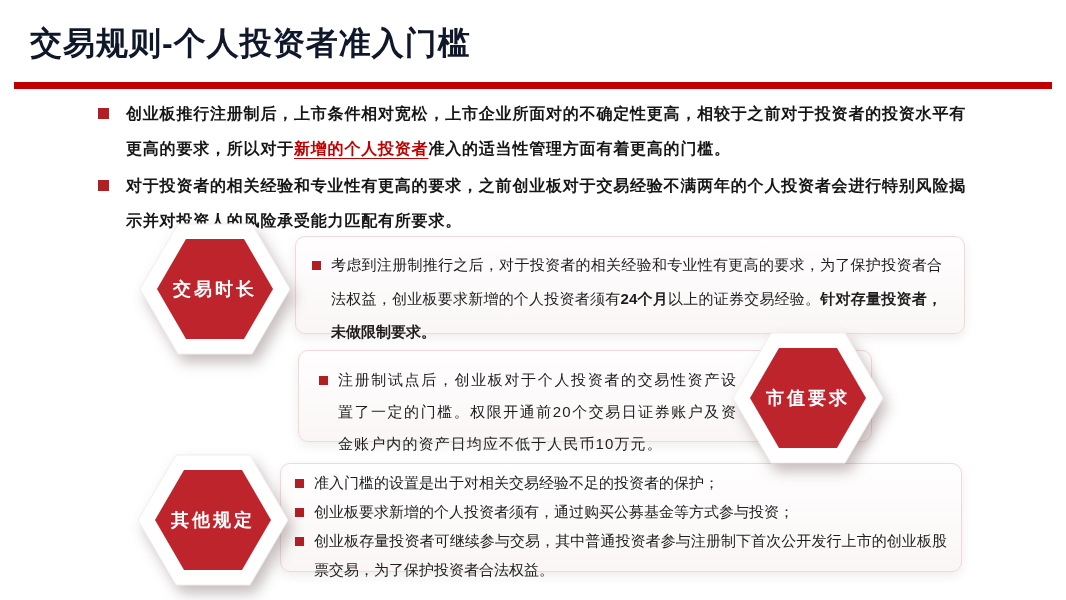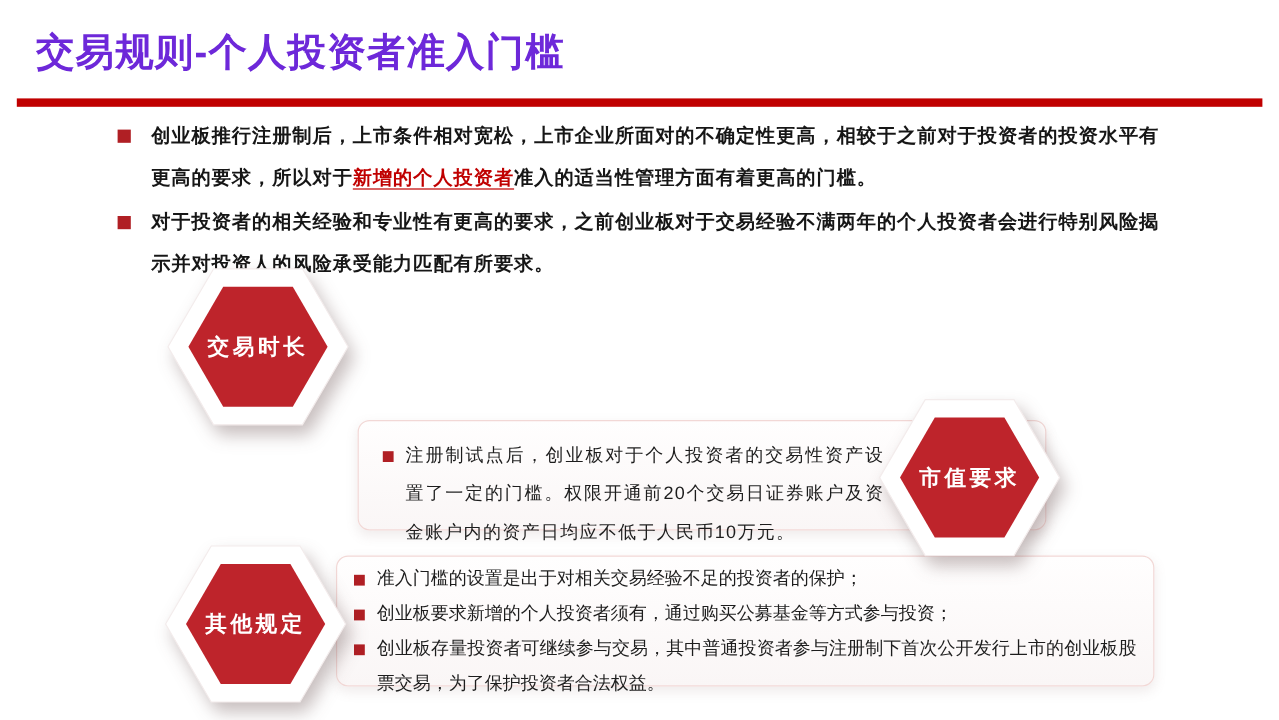--- a/index.html
+++ b/index.html
@@ -4,21 +4,21 @@
 <style>
   html,body{margin:0;padding:0;background:#e8e8e8;}
   .slide{
     position:relative;width:1066px;height:600px;background:#ffffff;
     overflow:hidden;font-family:"Liberation Serif",serif;
   }
   
   .title{
     position:absolute;left:30px;top:22px;
     font-family:"Liberation Sans",sans-serif;font-weight:800;font-size:32px;
-    color:#6d28d9;letter-spacing:1px;white-space:nowrap;
+    color:#0f172a;letter-spacing:1px;white-space:nowrap;
   }
   .rule{position:absolute;left:14px;top:82px;width:1038px;height:7px;background:#c00000;}
   
   .intro{position:absolute;left:98px;top:96px;width:868px;}
   .intro-item{
     position:relative;padding-left:28px;margin:0 0 2px 0;
     font-size:16px;line-height:35px;font-weight:700;color:#161616;
     text-align:justify;letter-spacing:0.8px;
   }
   .sq{position:absolute;left:0;top:12px;width:11px;height:11px;background:#b01f24;}
@@ -66,20 +66,26 @@
     <p class="intro-item">
       <span class="sq"></span>
       <span>创业板推行注册制后，上市条件相对宽松，上市企业所面对的不确定性更高，相较于之前对于投资者的投资水平有更高的要求，所以对于</span><span class="hl">新增的个人投资者</span><span>准入的适当性管理方面有着更高的门槛。</span>
     </p>
     <p class="intro-item">
       <span class="sq"></span>
       <span>对于投资者的相关经验和专业性有更高的要求，之前创业板对于交易经验不满两年的个人投资者会进行特别风险揭示并对投资人的风险承受能力匹配有所要求。</span>
     </p>
   </div>
 
+  <div id="box1" class="callout">
+    <div class="c-item">
+      <span class="csq"></span>
+      <p><span>考虑到注册制推行之后，对于投资者的相关经验和专业性有更高的要求，为了保护投资者合法权益，创业板要求新增的个人投资者须有</span><span class="strong num">24个月</span><span>以上的证券交易经验。</span><span class="strong">针对存量投资者，未做限制要求。</span></p>
+    </div>
+  </div>
   <div id="hex1" class="hex">
     <svg width="156" height="136" viewBox="0 0 156 136">
       <polygon points="3,68 41,3 115,3 153,68 115,133 41,133" fill="#ffffff" stroke="#f3ecec" stroke-width="1"></polygon>
       <polygon points="20,68 49,18 107,18 136,68 107,118 49,118" fill="#be242b"></polygon>
     </svg>
     <div class="hex-label">交易时长</div>
   </div>
 
   <div id="box2" class="callout">
     <div class="c-item">

